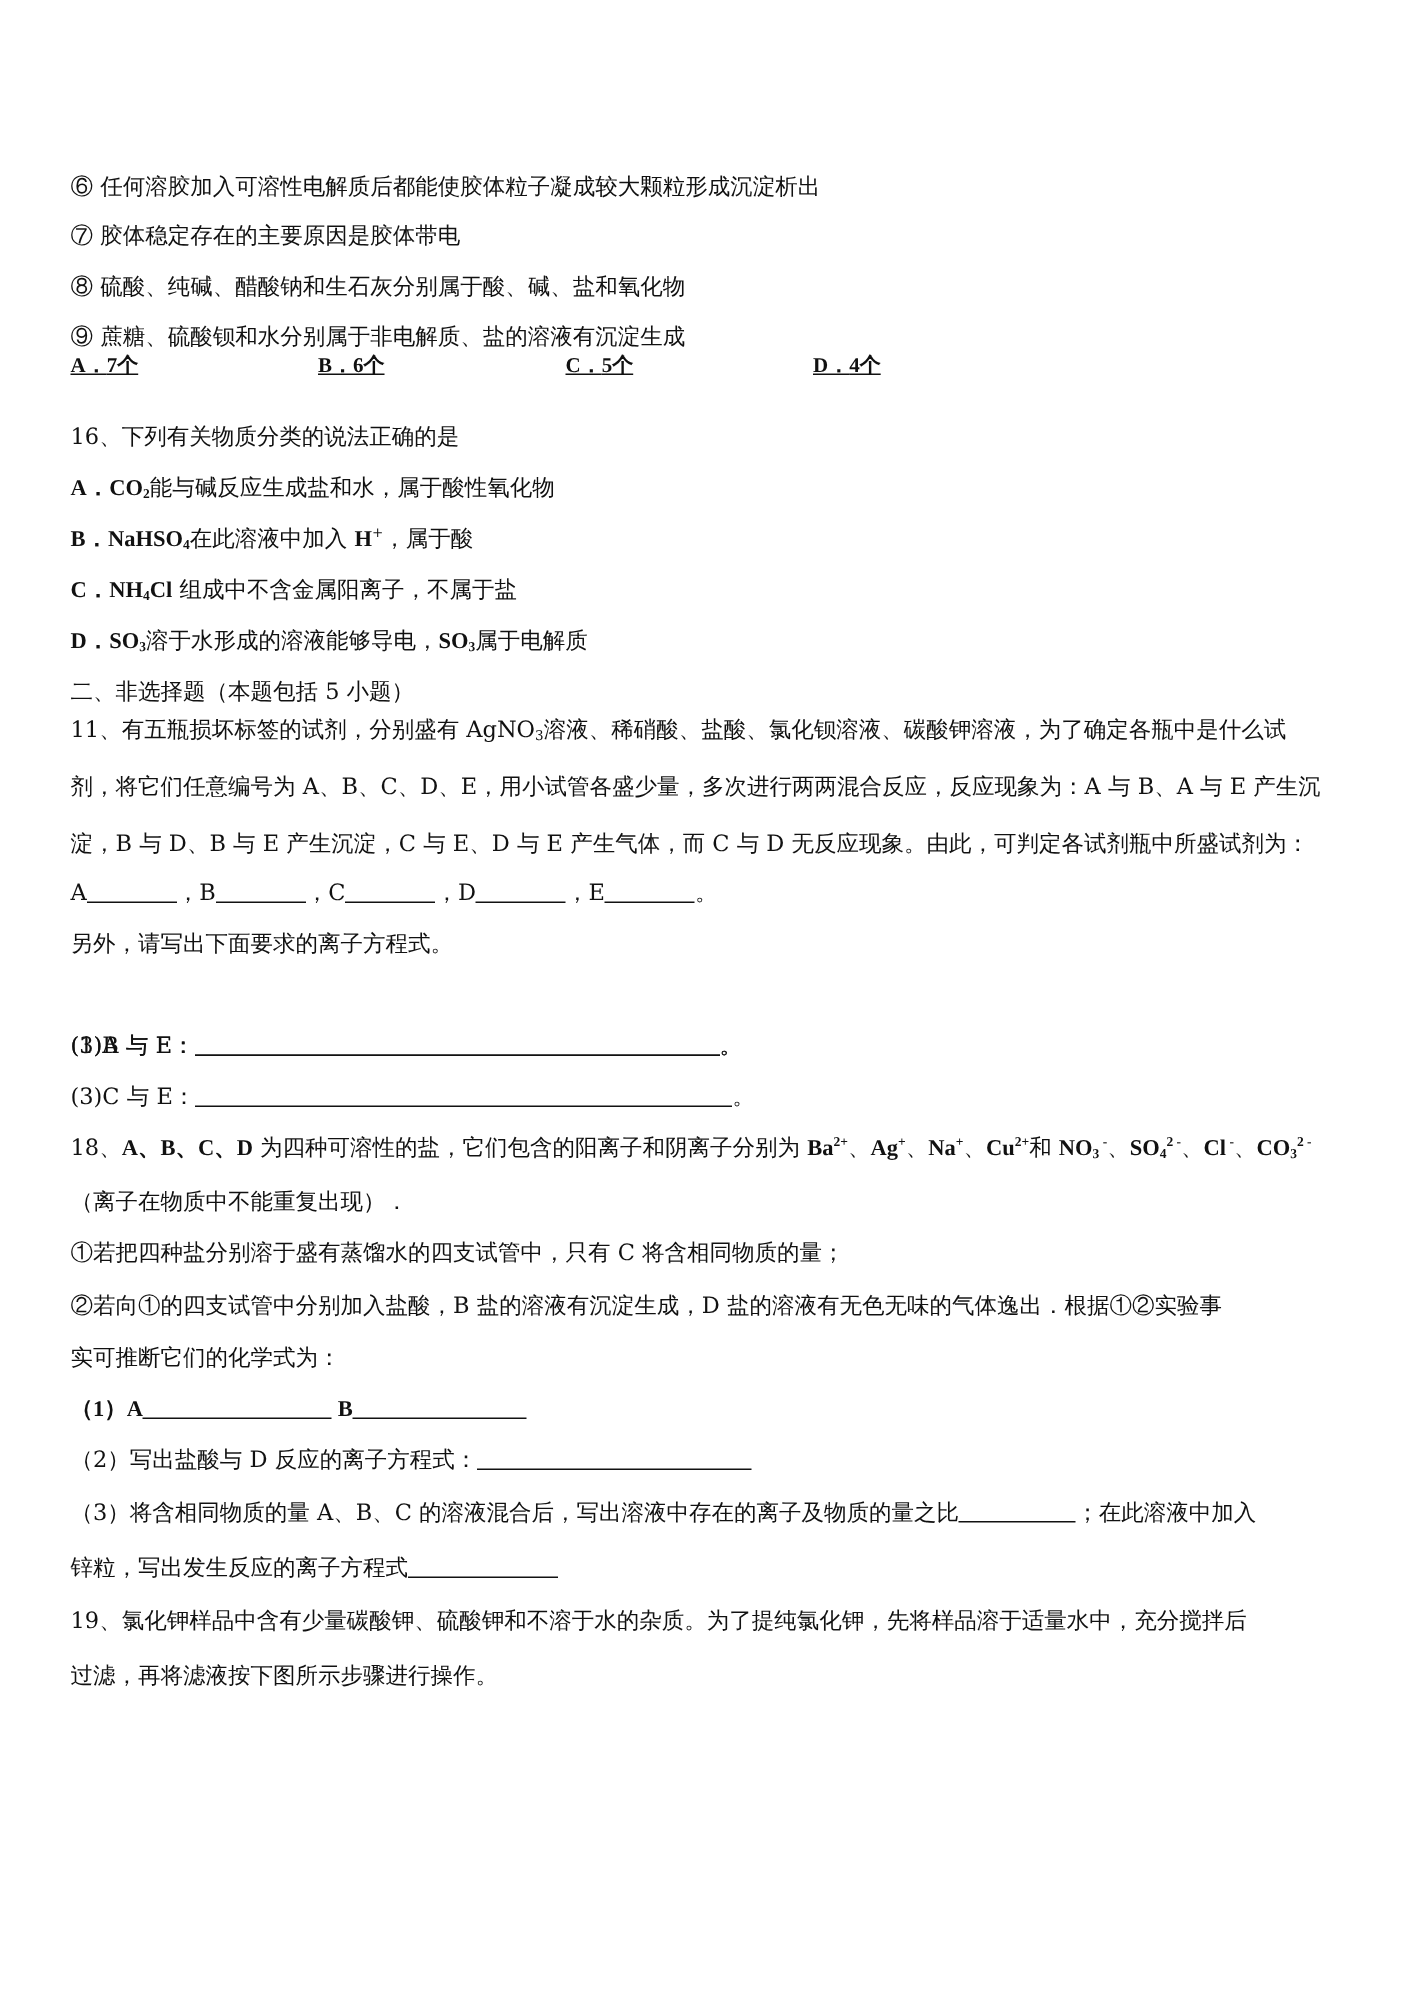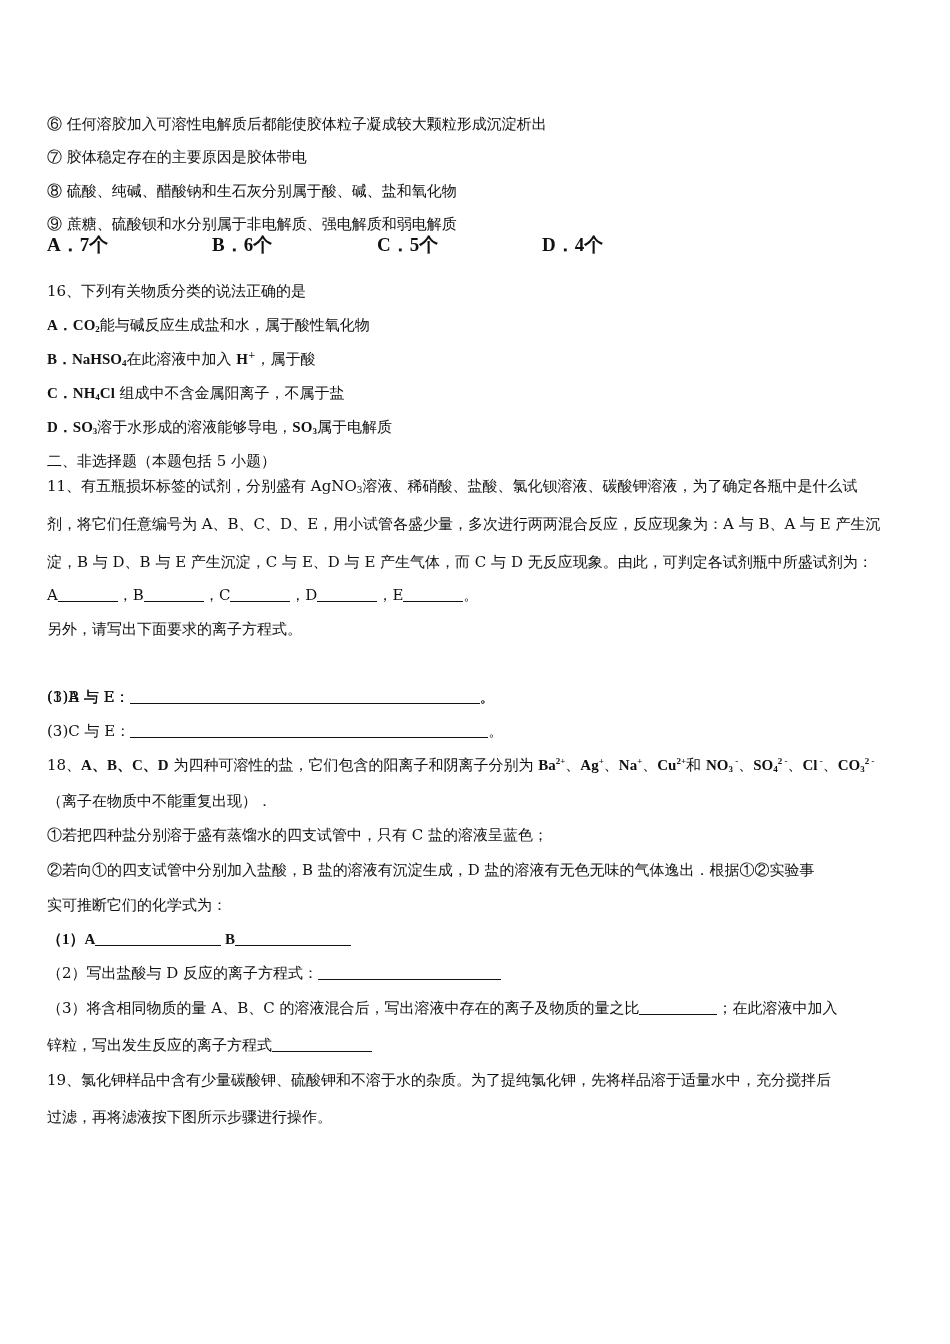--- a/index.html
+++ b/index.html
@@ -10,29 +10,29 @@
   }
   .line {
     position: absolute; left: 47px; font-size: 15px; line-height: 20px;
     white-space: nowrap;
     margin-top: 12px;
   }
   .b { font-weight: bold; font-family: "Liberation Serif", serif; }
   sub { font-size: 9px; vertical-align: -2px; line-height: 0; }
   sup { font-size: 9px; vertical-align: 6px; line-height: 0; }
   .blank { display: inline-block; border-bottom: 1px solid #111; height: 15px; vertical-align: -2px; }
-  .opt { position: absolute; font-size: 19px; line-height: 20px; white-space: nowrap; }
+  .opt { position: absolute; font-size: 14px; line-height: 20px; white-space: nowrap; text-decoration: underline; }
 </style>
 </head>
 <body>
 
 <div class="line" style="top:102px">⑥ 任何溶胶加入可溶性电解质后都能使胶体粒子凝成较大颗粒形成沉淀析出</div>
 <div class="line" style="top:135px">⑦ 胶体稳定存在的主要原因是胶体带电</div>
 <div class="line" style="top:169px">⑧ 硫酸、纯碱、醋酸钠和生石灰分别属于酸、碱、盐和氧化物</div>
-<div class="line" style="top:202px">⑨ 蔗糖、硫酸钡和水分别属于非电解质、强电解质和弱电解质</div>
+<div class="line" style="top:202px">⑨ 蔗糖、硫酸钡和水分别属于非电解质、盐的溶液有沉淀生成</div>
 
 <div>
   <div class="opt b" style="left:47px;top:235px"><span>A．</span><span>7个</span></div>
   <div class="opt b" style="left:212px;top:235px"><span>B．</span><span>6个</span></div>
   <div class="opt b" style="left:377px;top:235px"><span>C．</span><span>5个</span></div>
   <div class="opt b" style="left:542px;top:235px"><span>D．</span><span>4个</span></div>
 </div>
 
 <div class="line" style="top:269px">16、下列有关物质分类的说法正确的是</div>
 <div class="line" style="top:303px">
@@ -58,21 +58,21 @@
 </div>
 <div class="line" style="top:607px">另外，请写出下面要求的离子方程式。</div>
 <div class="line" style="top:675px"><span>(1)A 与 E：</span><span class="blank" style="width:350px"></span><span>。</span></div>
 <div class="line" style="top:675px"><span>(3)B 与 E：</span><span class="blank" style="width:350px"></span><span>。</span></div>
 <div class="line" style="top:709px"><span>(3)C 与 E：</span><span class="blank" style="width:358px"></span><span>。</span></div>
 
 <div class="line" style="top:743px">
   <span>18、</span><span class="b">A、B、C、D</span><span> 为四种可溶性的盐，它们包含的阳离子和阴离子分别为 </span><span class="b"><span>Ba</span><sup>2+</sup></span><span>、</span><span class="b"><span>Ag</span><sup>+</sup></span><span>、</span><span class="b"><span>Na</span><sup>+</sup></span><span>、</span><span class="b"><span>Cu</span><sup>2+</sup></span><span>和 </span><span class="b"><span>NO</span><sub>3</sub><sup> -</sup></span><span>、</span><span class="b"><span>SO</span><sub>4</sub><sup>2 -</sup></span><span>、</span><span class="b"><span>Cl</span><sup> -</sup></span><span>、</span><span class="b"><span>CO</span><sub>3</sub><sup>2 -</sup></span>
 </div>
 <div class="line" style="top:779px">（离子在物质中不能重复出现）．</div>
-<div class="line" style="top:813px">①若把四种盐分别溶于盛有蒸馏水的四支试管中，只有 C 盐的溶液呈蓝色；</div>
+<div class="line" style="top:813px">①若把四种盐分别溶于盛有蒸馏水的四支试管中，只有 C 将含相同物质的量；</div>
 <div class="line" style="top:848px">②若向①的四支试管中分别加入盐酸，B 盐的溶液有沉淀生成，D 盐的溶液有无色无味的气体逸出．根据①②实验事</div>
 <div class="line" style="top:883px">实可推断它们的化学式为：</div>
 <div class="line" style="top:917px">
   <span class="b">（1）</span><span class="b">A</span><span class="blank" style="width:126px"></span><span class="b"> B</span><span class="blank" style="width:116px"></span>
 </div>
 <div class="line" style="top:951px">
   <span>（2）写出盐酸与 D 反应的离子方程式：</span><span class="blank" style="width:183px"></span>
 </div>
 <div class="line" style="top:986px">
   <span>（3）将含相同物质的量 A、B、C 的溶液混合后，写出溶液中存在的离子及物质的量之比</span><span class="blank" style="width:78px"></span><span>；在此溶液中加入</span>

